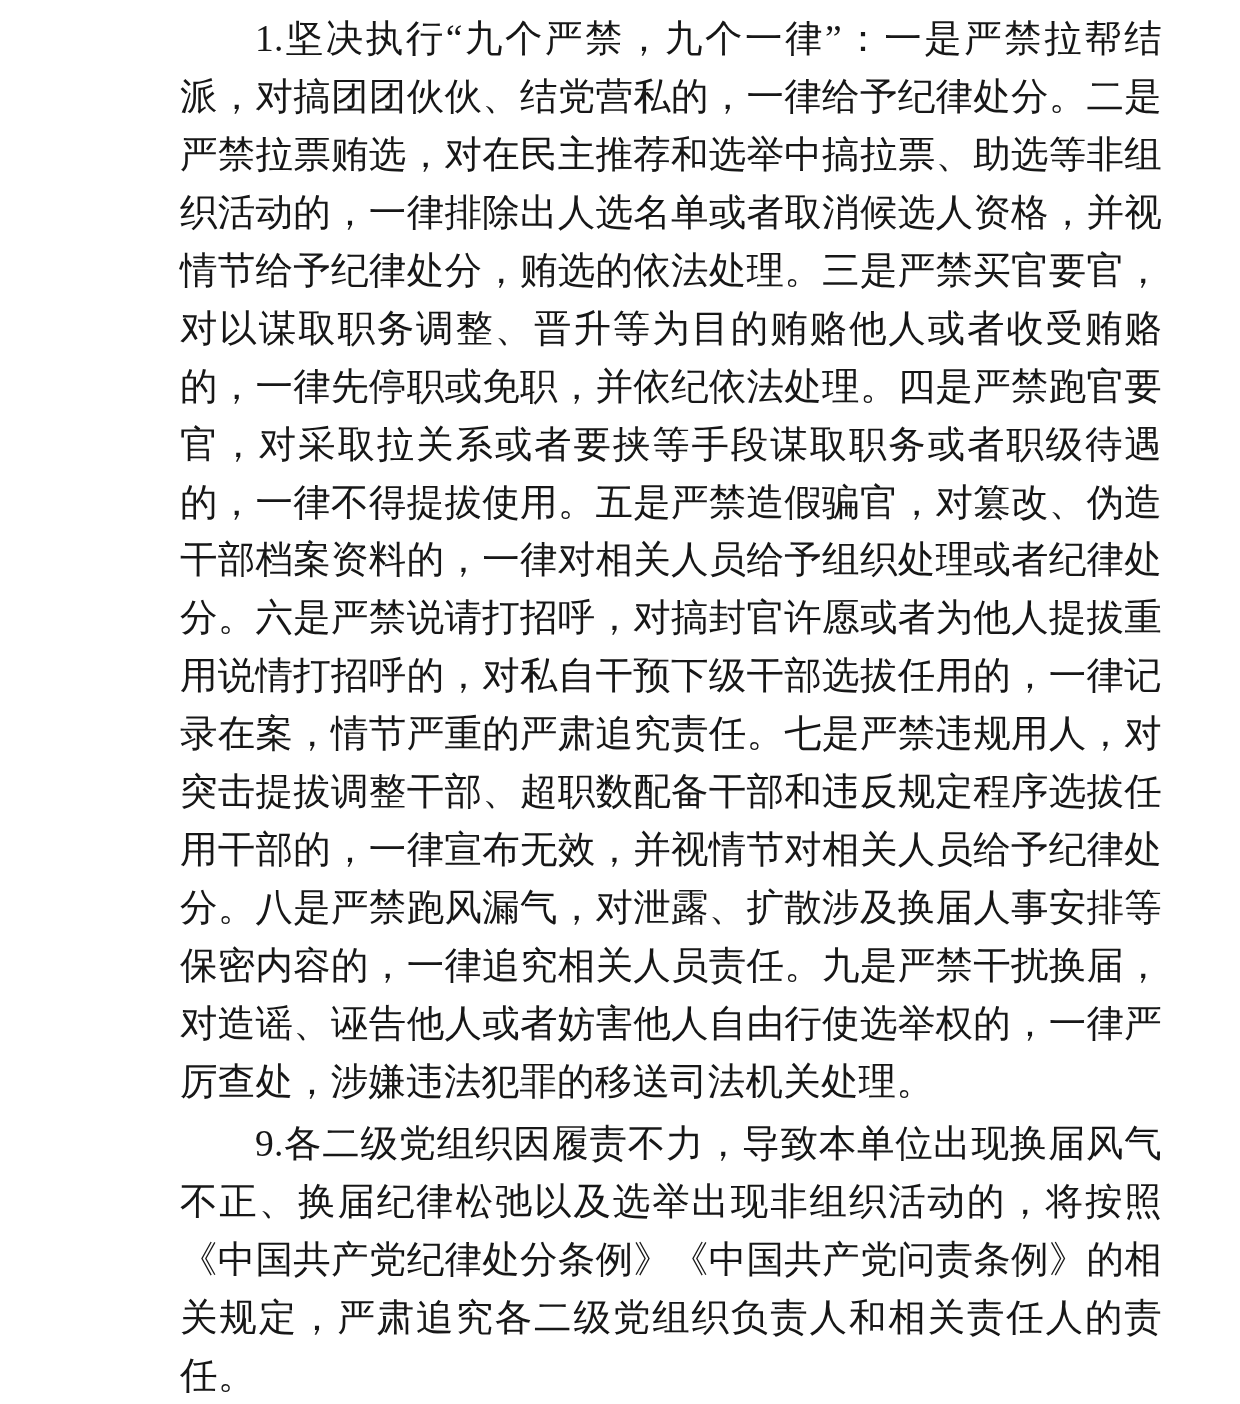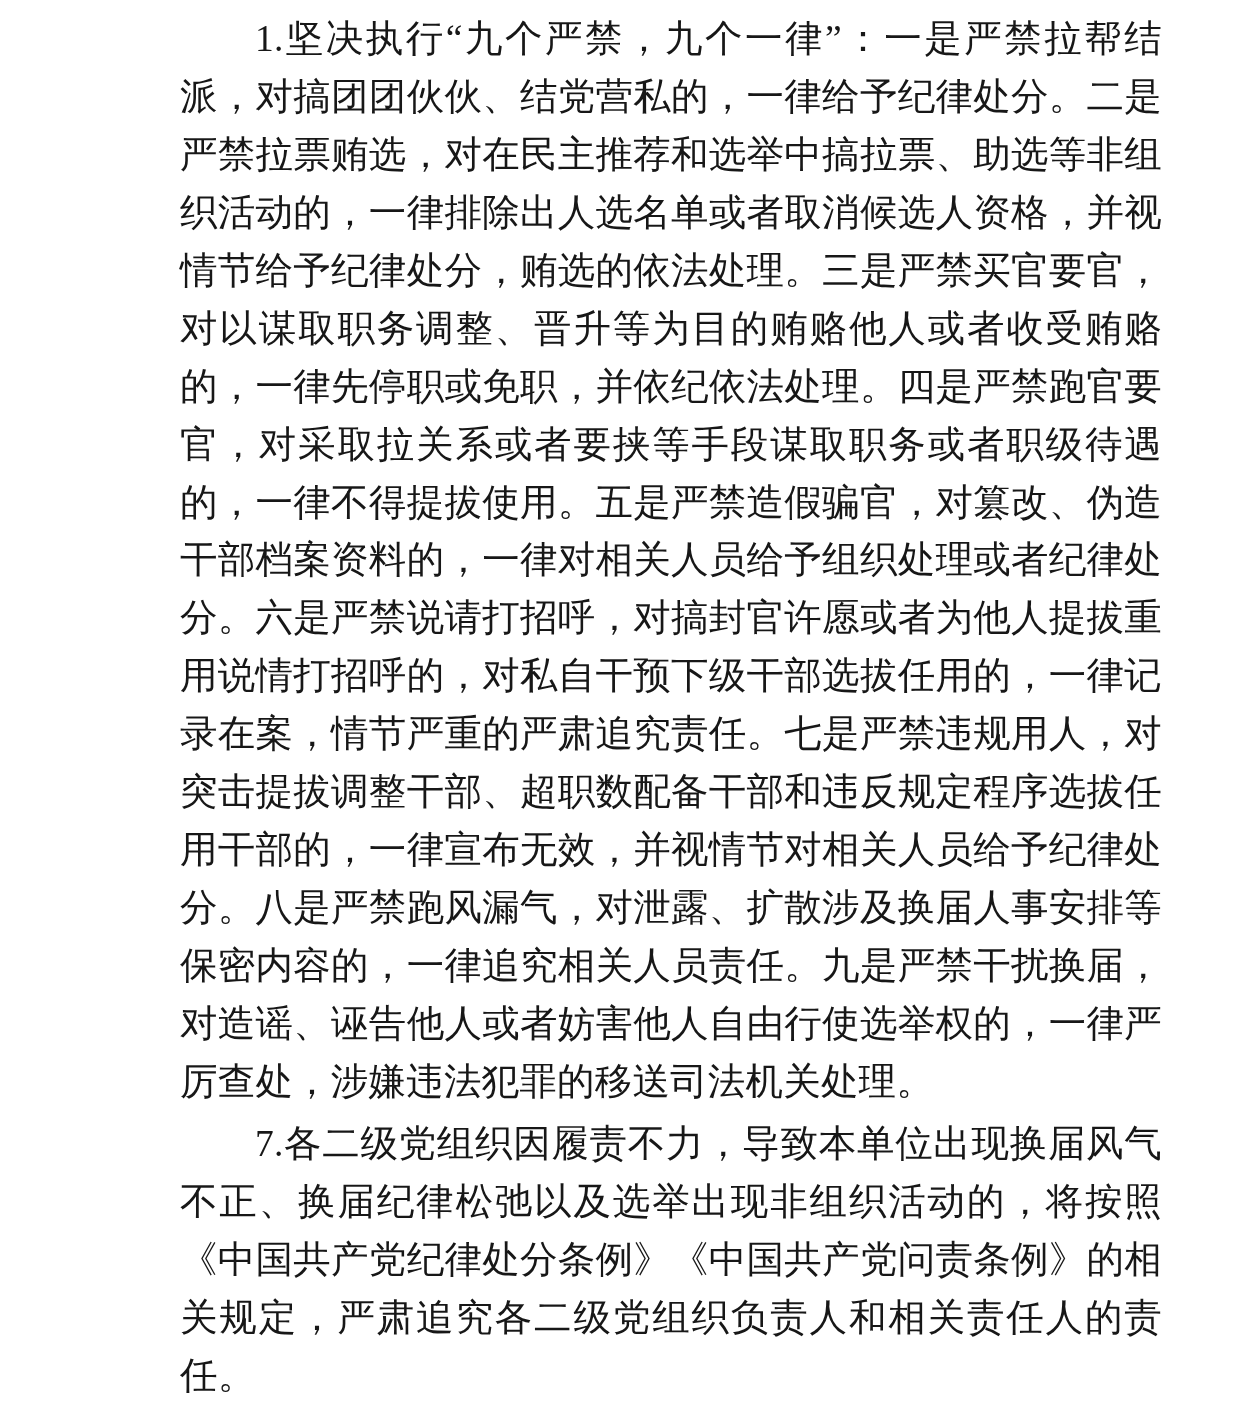--- a/index.html
+++ b/index.html
@@ -38,16 +38,16 @@
   .para:last-child {
     margin-bottom: 0;
   }
 </style>
 </head>
 <body>
 
 <div class="page">
   <div class="doc-body">
     <p class="para">1.坚决执行“九个严禁，九个一律”：一是严禁拉帮结派，对搞团团伙伙、结党营私的，一律给予纪律处分。二是严禁拉票贿选，对在民主推荐和选举中搞拉票、助选等非组织活动的，一律排除出人选名单或者取消候选人资格，并视情节给予纪律处分，贿选的依法处理。三是严禁买官要官，对以谋取职务调整、晋升等为目的贿赂他人或者收受贿赂的，一律先停职或免职，并依纪依法处理。四是严禁跑官要官，对采取拉关系或者要挟等手段谋取职务或者职级待遇的，一律不得提拔使用。五是严禁造假骗官，对篡改、伪造干部档案资料的，一律对相关人员给予组织处理或者纪律处分。六是严禁说请打招呼，对搞封官许愿或者为他人提拔重用说情打招呼的，对私自干预下级干部选拔任用的，一律记录在案，情节严重的严肃追究责任。七是严禁违规用人，对突击提拔调整干部、超职数配备干部和违反规定程序选拔任用干部的，一律宣布无效，并视情节对相关人员给予纪律处分。八是严禁跑风漏气，对泄露、扩散涉及换届人事安排等保密内容的，一律追究相关人员责任。九是严禁干扰换届，对造谣、诬告他人或者妨害他人自由行使选举权的，一律严厉查处，涉嫌违法犯罪的移送司法机关处理。</p>
-    <p class="para">7.各二级党组织因履责不力，导致本单位出现换届风气不正、换届纪律松弛以及选举出现非组织活动的，将按照《中国共产党纪律处分条例》《中国共产党问责条例》的相关规定，严肃追究各二级党组织负责人和相关责任人的责任。</p>
+    <p class="para">9.各二级党组织因履责不力，导致本单位出现换届风气不正、换届纪律松弛以及选举出现非组织活动的，将按照《中国共产党纪律处分条例》《中国共产党问责条例》的相关规定，严肃追究各二级党组织负责人和相关责任人的责任。</p>
 
   </div>
 </div>
 
 </body></html>

